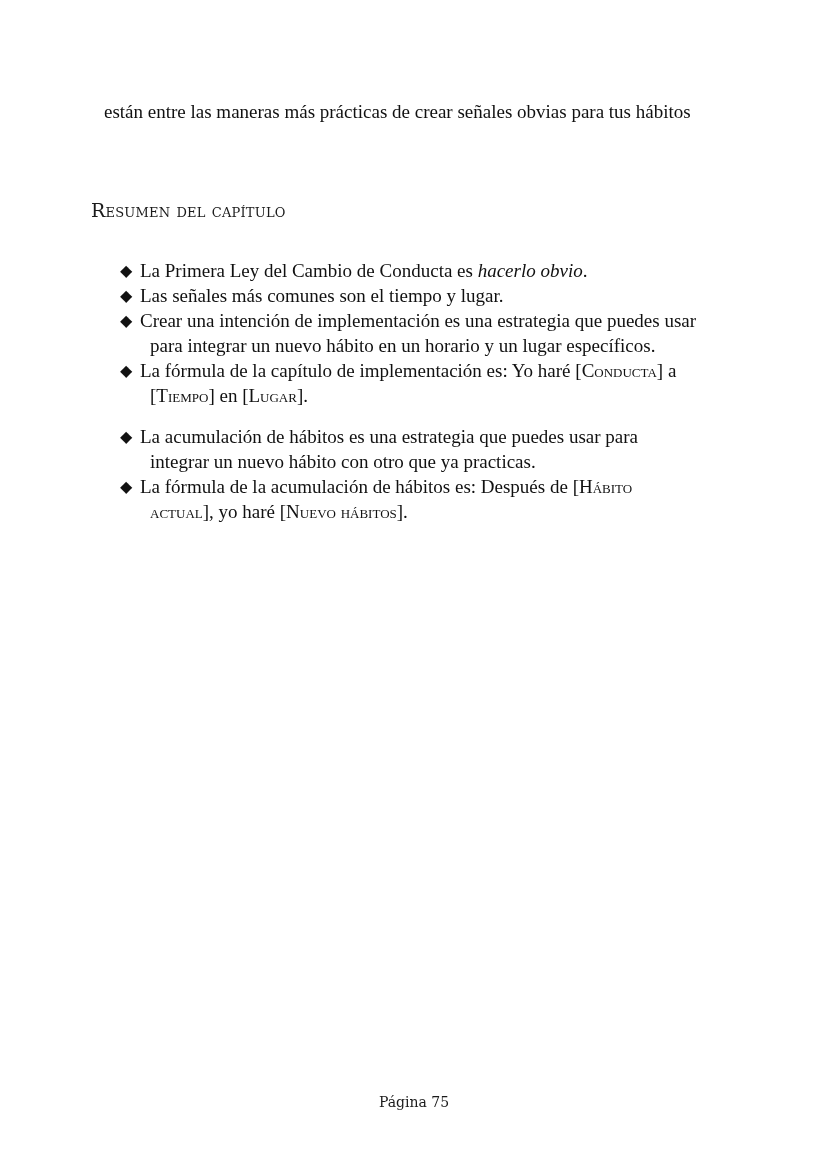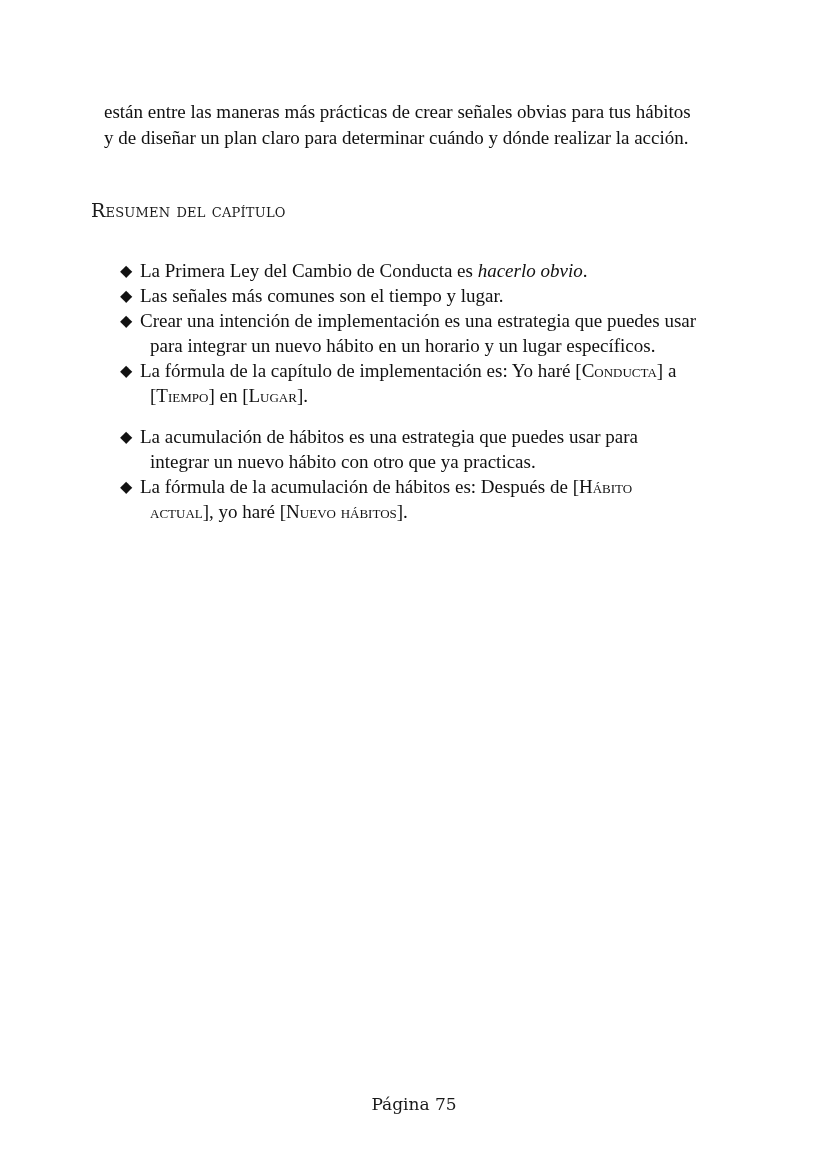--- a/index.html
+++ b/index.html
@@ -76,32 +76,31 @@
     .bullet .line.cont { text-indent: 0; padding-left: 0; }
     .sc { font-variant: small-caps; }
     em { font-style: italic; }
     .footer {
       position: absolute;
       left: 0;
       width: 828px;
       top: 1094px;
       text-align: center;
       font-family: "DejaVu Serif", serif;
-      font-size: 17px;
+      font-size: 14px;
       color: #1a1a1a;
     }
   </style>
 </head>
 <body>
 
 <div class="page">
 
   <p class="intro">
     <span>están entre las maneras más prácticas de crear señales obvias para tus hábitos</span>
-    <span>y de diseñar un plan claro para determinar cuándo y dónde realizar la acción.</span>
   </p>
 
   <h2 class="heading">Resumen del capítulo</h2>
 
   <ul class="bullets">
 
     <li class="bullet">
       <span class="diamond">◆</span><span>La Primera Ley del Cambio de Conducta es </span><em>hacerlo obvio</em><span>.</span>
     </li>
 

